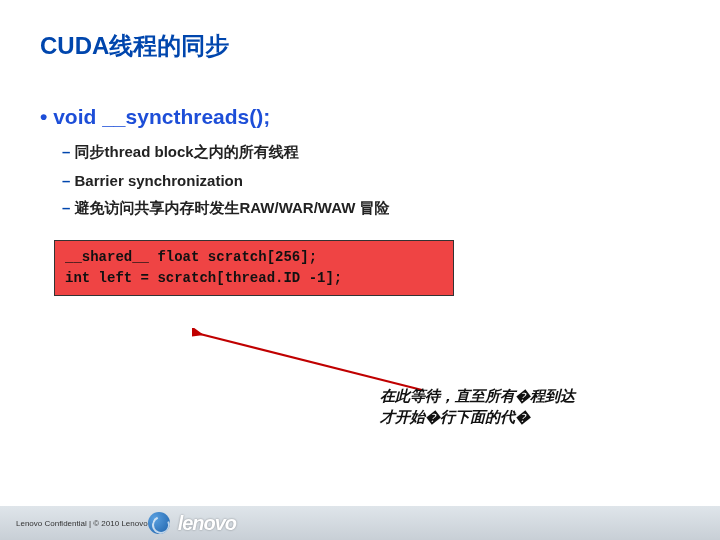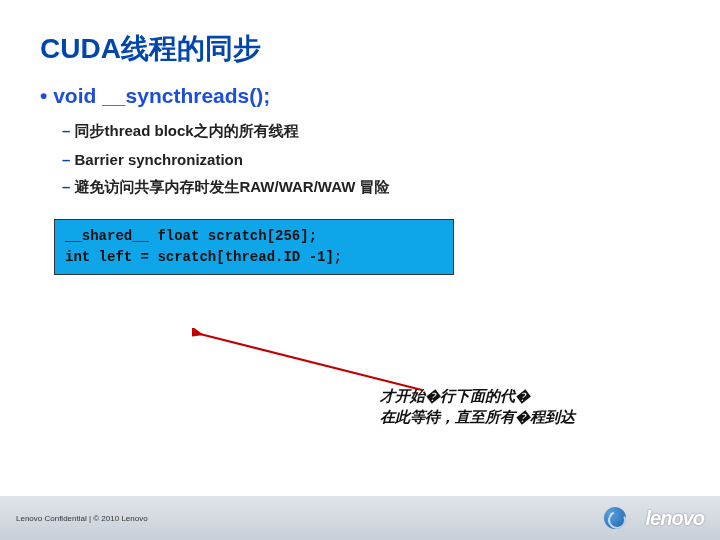--- a/index.html
+++ b/index.html
@@ -12,23 +12,23 @@
     overflow: hidden;
   }
   .slide {
     width: 100%;
     height: 100%;
     padding: 30px 40px 0 40px;
     position: relative;
   }
   .title {
     color: #0046ad;
-    font-size: 28px;
+    font-size: 24px;
     font-weight: bold;
-    margin-bottom: 16px;
+    margin-bottom: 43px;
   }
   .bullet-main {
     color: #1d4ed8;
     font-size: 21px;
     font-weight: bold;
     margin-bottom: 14px;
   }
   .bullet-main::before {
     content: "• ";
   }
@@ -46,21 +46,21 @@
     border: 1px solid #333;
     padding: 6px 10px;
     margin: 22px 0 0 14px;
     width: 400px;
     font-family: "Courier New", monospace;
     font-size: 14px;
     font-weight: bold;
     line-height: 1.5;
     color: #111;
     position: relative;
-    background: #0ea5e9;
+    background: #ef4444;
   }
   .arrow-svg {
     position: absolute;
     left: 192px;
     top: 328px;
     pointer-events: none;
   }
   .caption {
     position: absolute;
     left: 380px;
@@ -69,35 +69,35 @@
     font-weight: bold;
     font-size: 15px;
     color: #111;
     width: 310px;
   }
   .footer {
     position: absolute;
     bottom: 0;
     left: 0;
     width: 100%;
-    height: 44px;
+    height: 34px;
     background: linear-gradient(to bottom, #dfe5ea 0%, #c8cfd6 100%);
     display: flex;
     align-items: center;
-    justify-content: space-between;
+    justify-content: flex-start;
     padding: 8px 16px;
   }
   .footer-left {
     font-size: 8px;
     color: #333;
   }
   .footer-right {
     display: flex;
     align-items: center;
-    gap: 20px;
+    gap: 8px;
   }
   .logo-text {
     color: #fff;
     font-style: italic;
     font-weight: bold;
     font-size: 20px;
     text-shadow: 0 0 2px rgba(0,0,0,0.4);
     letter-spacing: -1px;
   }
   .logo-icon {
@@ -147,22 +147,22 @@
   <svg class="arrow-svg" width="240" height="70">
     <defs>
       <marker id="ah" markerWidth="10" markerHeight="8" refX="2" refY="4" orient="auto">
         <polygon points="10 0, 0 4, 10 8" fill="#c00000"></polygon>
       </marker>
     </defs>
     <line x1="230" y1="62" x2="8" y2="6" stroke="#c00000" stroke-width="2" marker-end="url(#ah)"></line>
   </svg>
 
   <div class="caption">
+    <div>在此等待，直至所有�程到达</div>
     <div>才开始�行下面的代�</div>
-    <div>在此等待，直至所有�程到达</div>
   </div>
 </div>
 
 <div class="footer">
   <div class="footer-left">Lenovo Confidential | © 2010 Lenovo</div>
   <div class="footer-right">
     <div class="logo-icon"></div>
     <span class="logo-text">lenovo</span>
   </div>
 </div>

